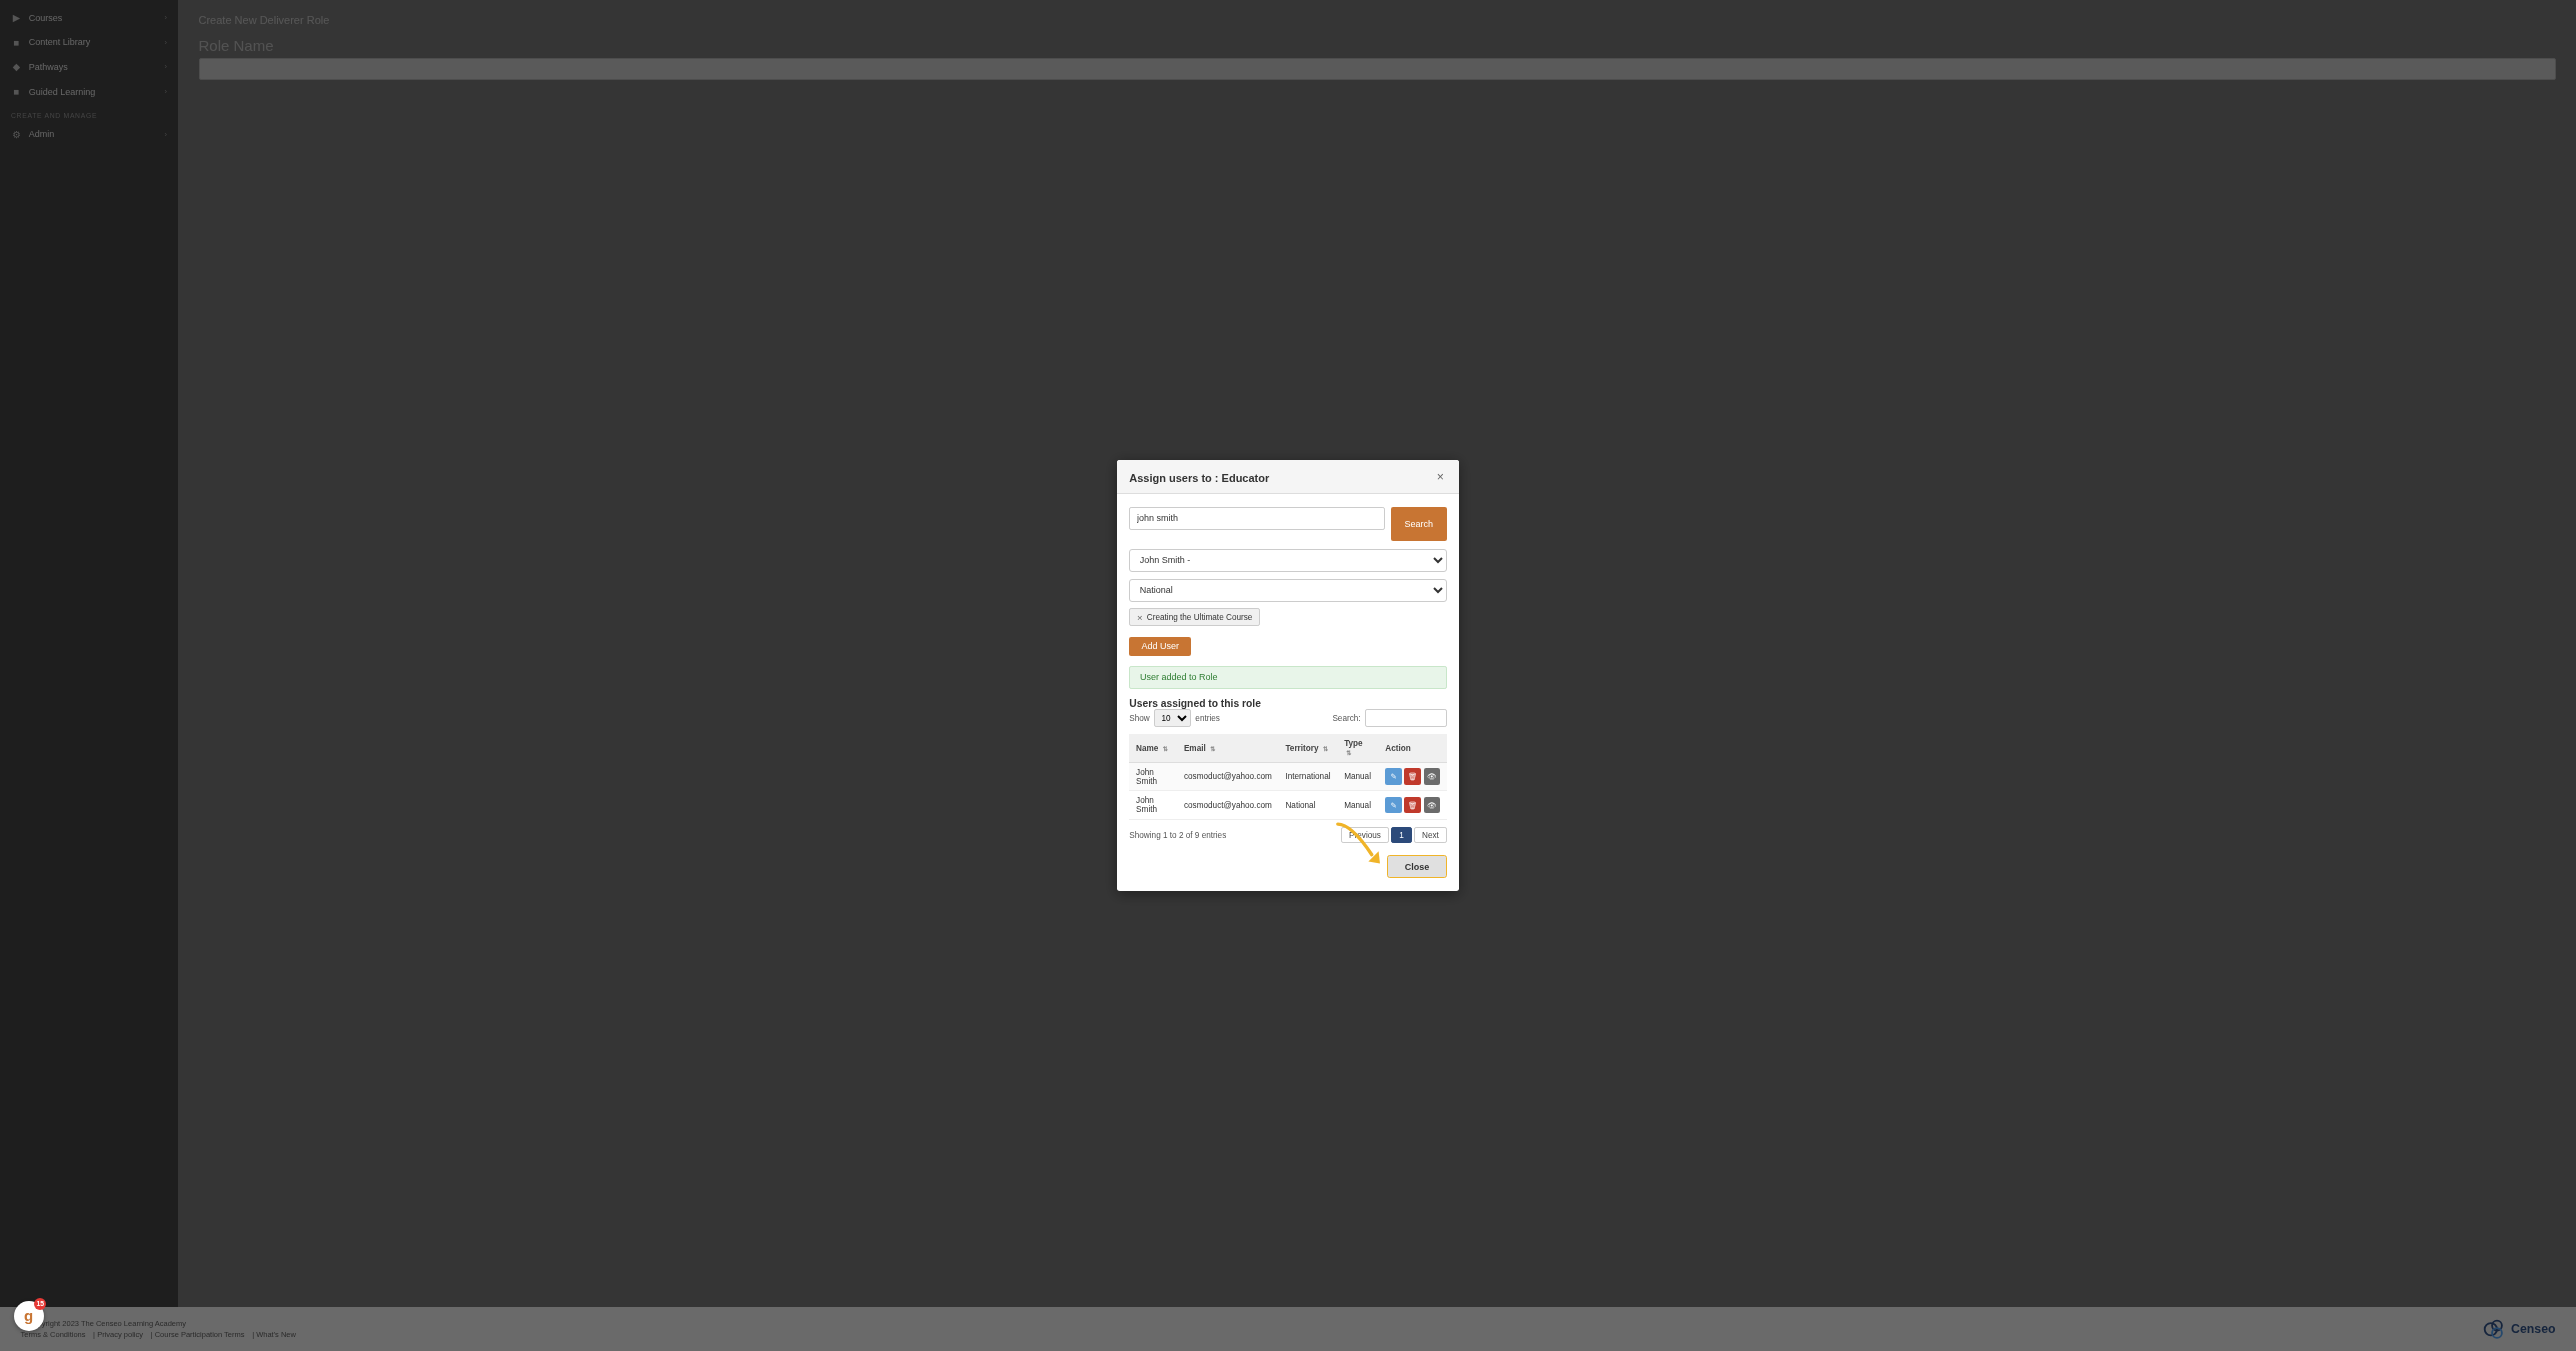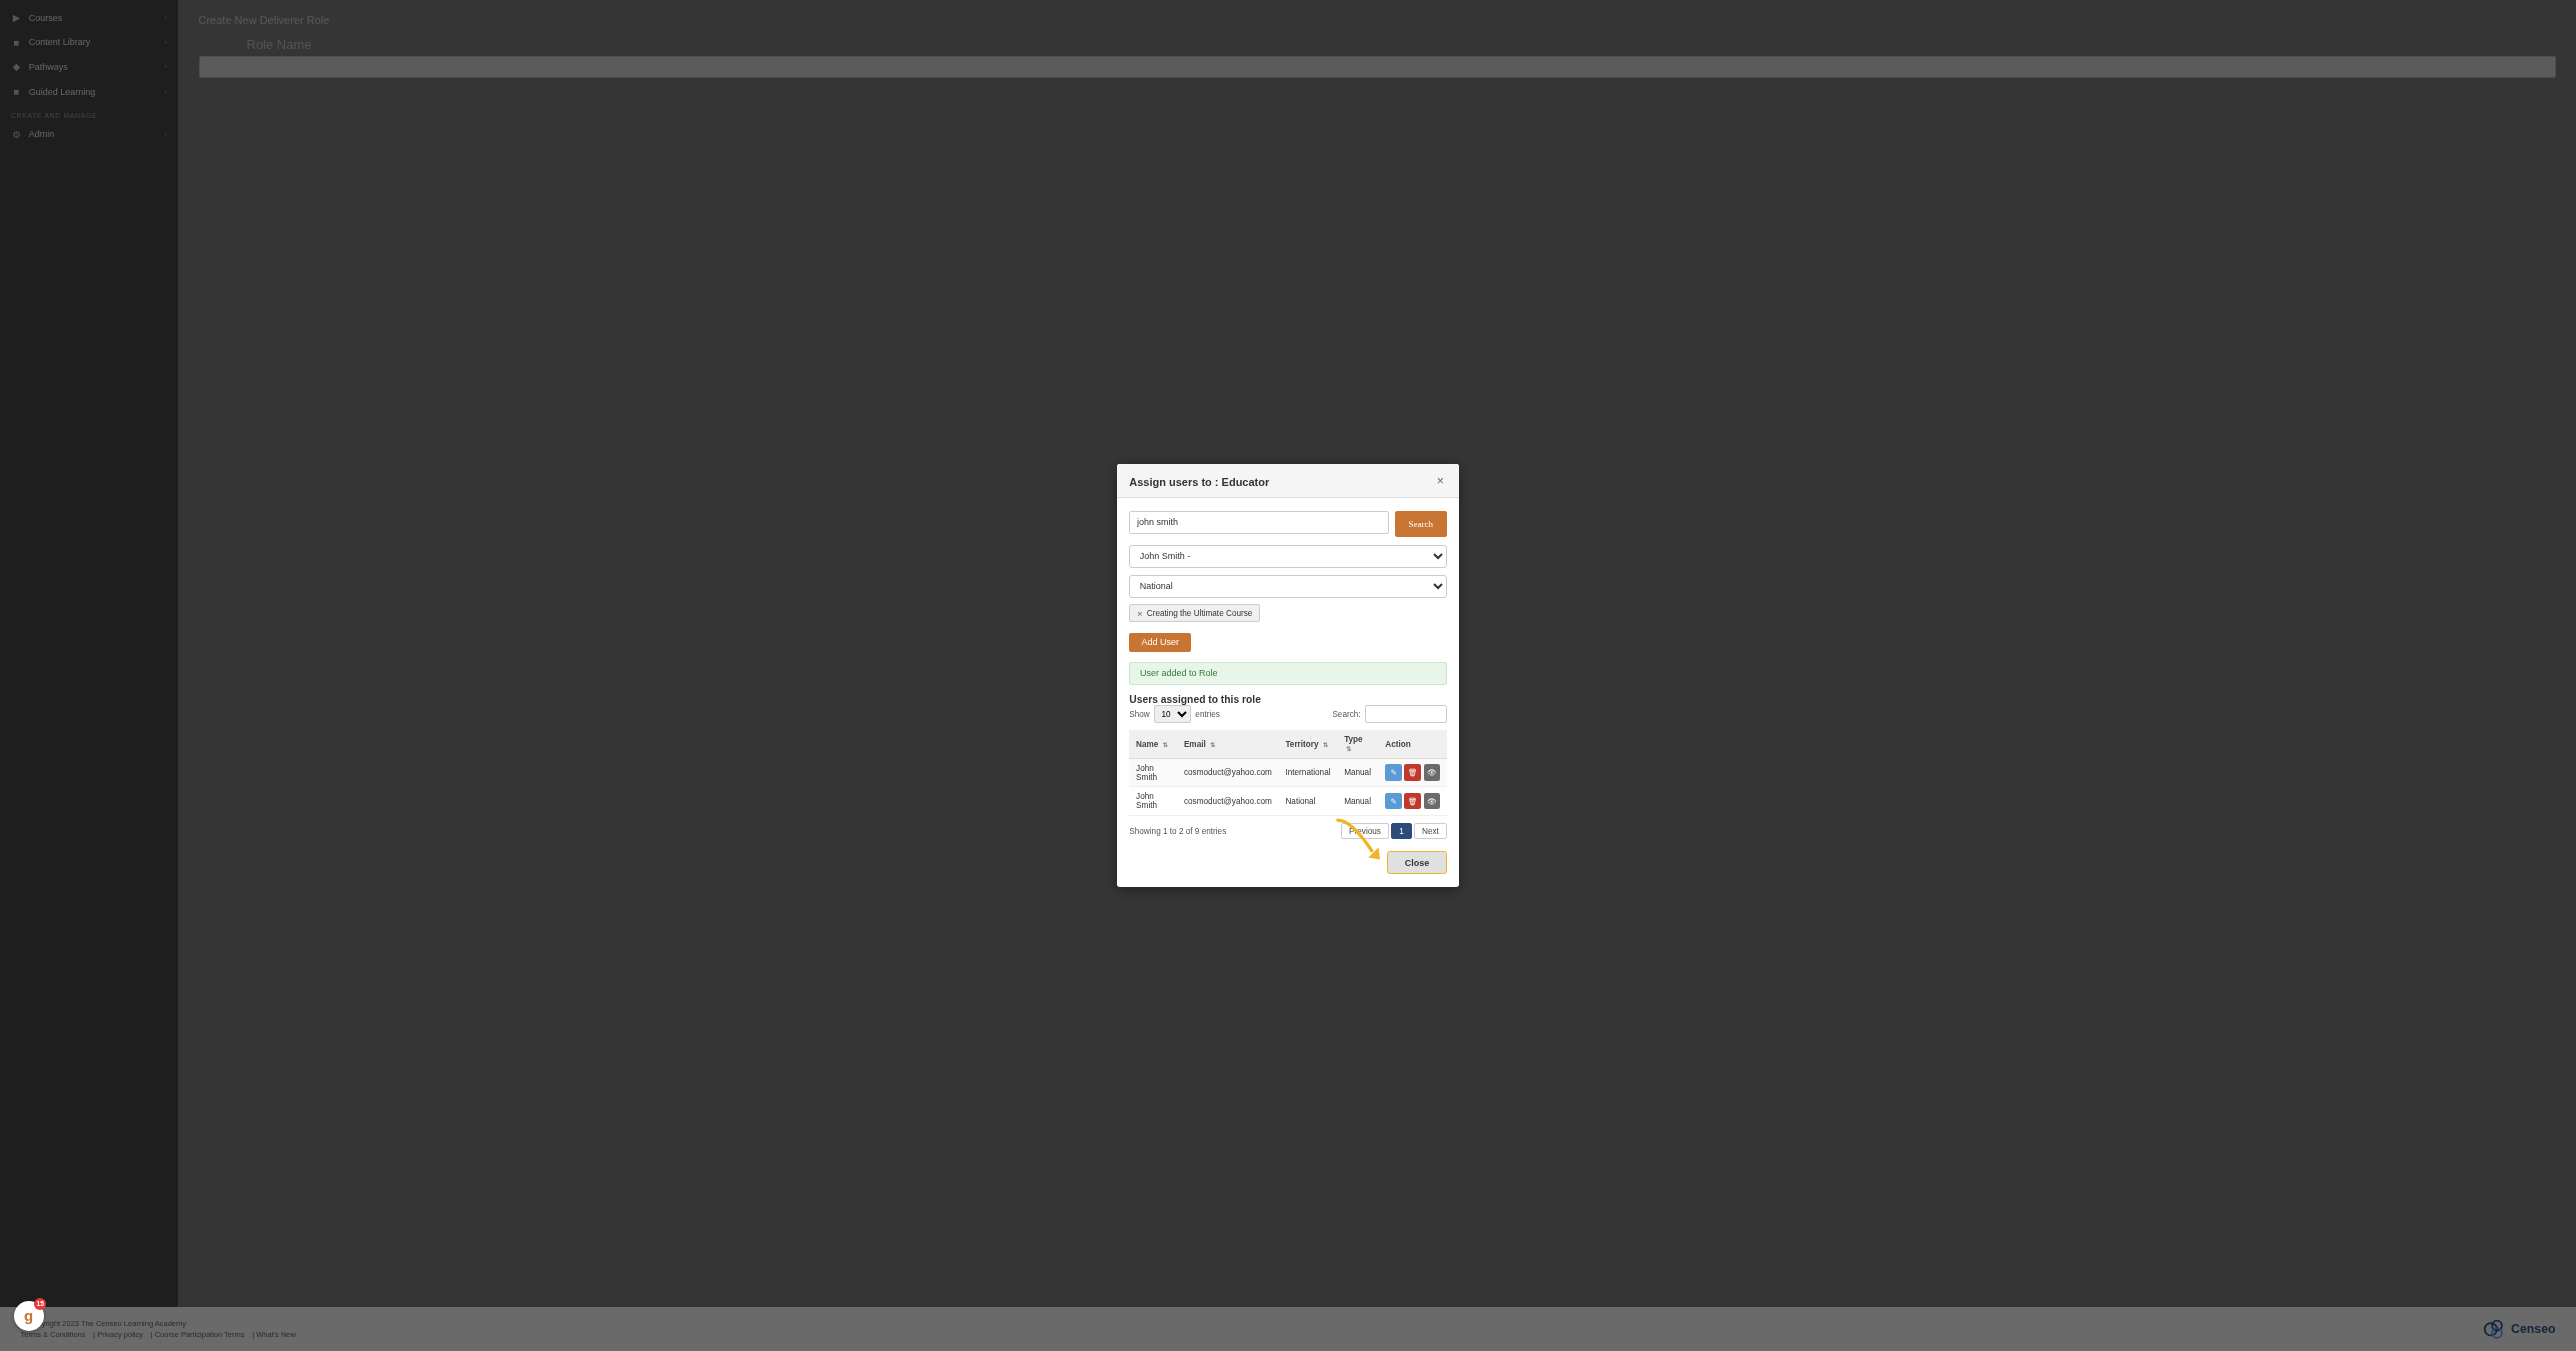--- a/index.html
+++ b/index.html
@@ -72,24 +72,23 @@
     
     .bg-content {
       opacity: 0.5;
     }
     .page-title {
       font-size: 11px;
       color: #eee;
       margin-bottom: 11px;
     }
     .role-name-label {
-      font-size: 13px;
+      font-size: 15px;
       color: #ddd;
       margin-bottom: 4.1px;
-      margin-left: 48px;
     }
     .role-name-input {
       width: 100%;
       height: 22px;
       background: #fff;
       border: 0.7px solid #ccc;
       margin-bottom: 11px;
       border-radius: 2.1px;
     }
     .assess-setup-row {
@@ -162,22 +161,21 @@
       color: #333;
     }
     .search-btn {
       background: #c87533;
       color: #fff;
       border: none;
       border-radius: 2.1px;
       padding: 0 13.7px;
       font-size: 9px;
       cursor: pointer;
-      height: 26px;
-      font-family: Liberation Serif, serif;
+      height: 34px;
     }
 
     
     .modal-select {
       width: 100%;
       height: 23px;
       border: 0.7px solid #ccc;
       border-radius: 3px;
       padding: 0 5.5px;
       font-size: 9px;

